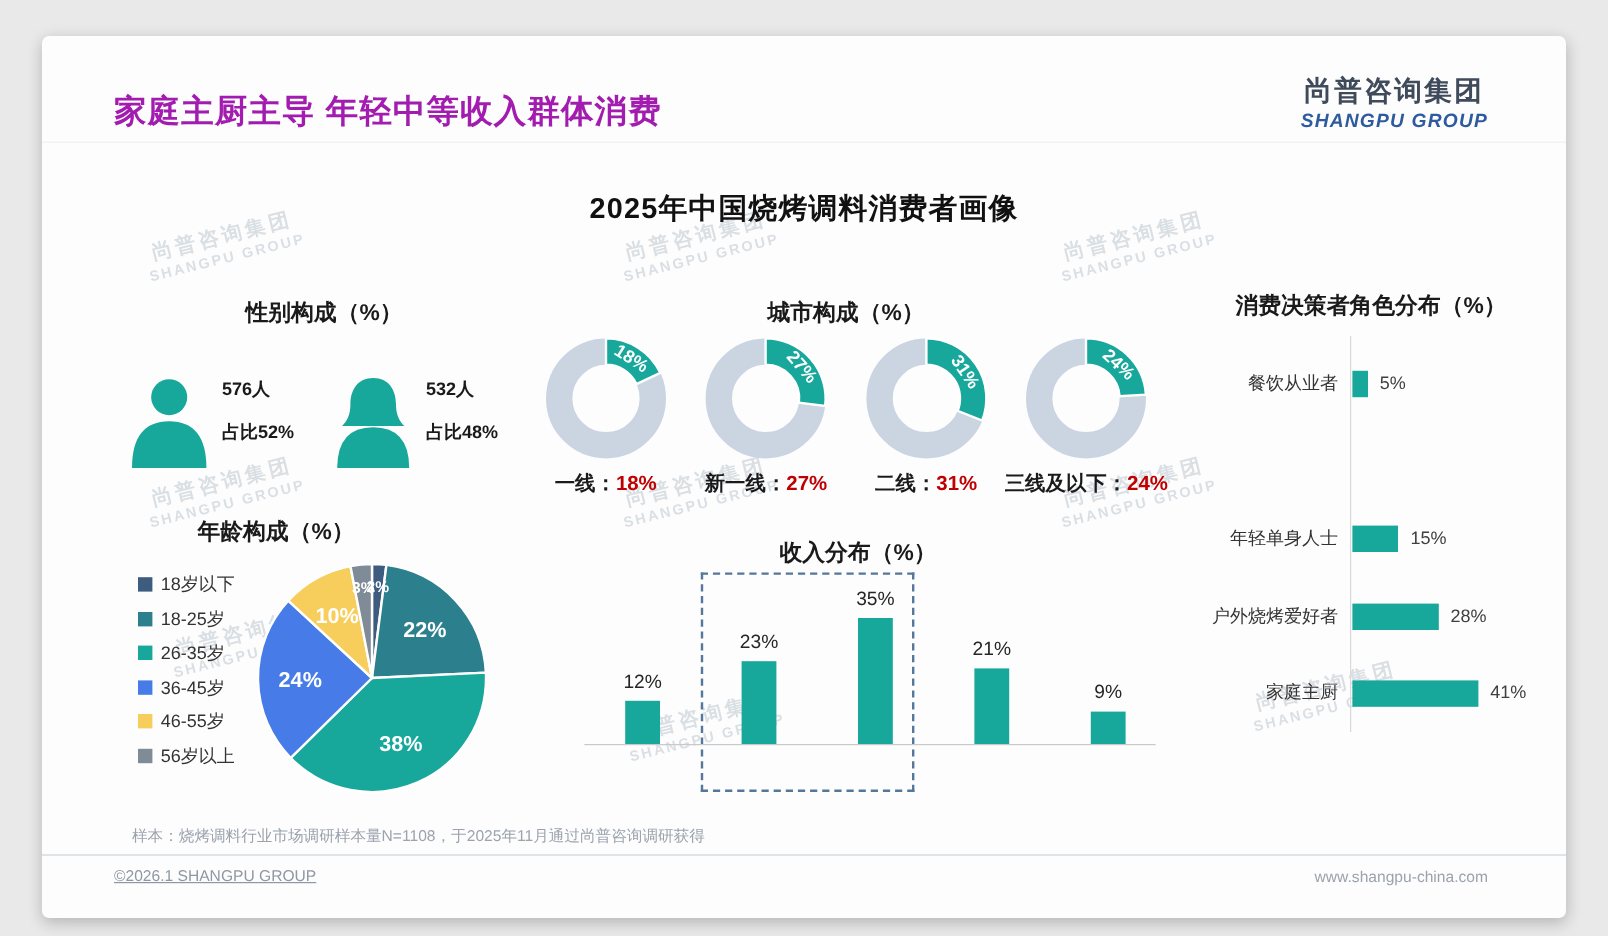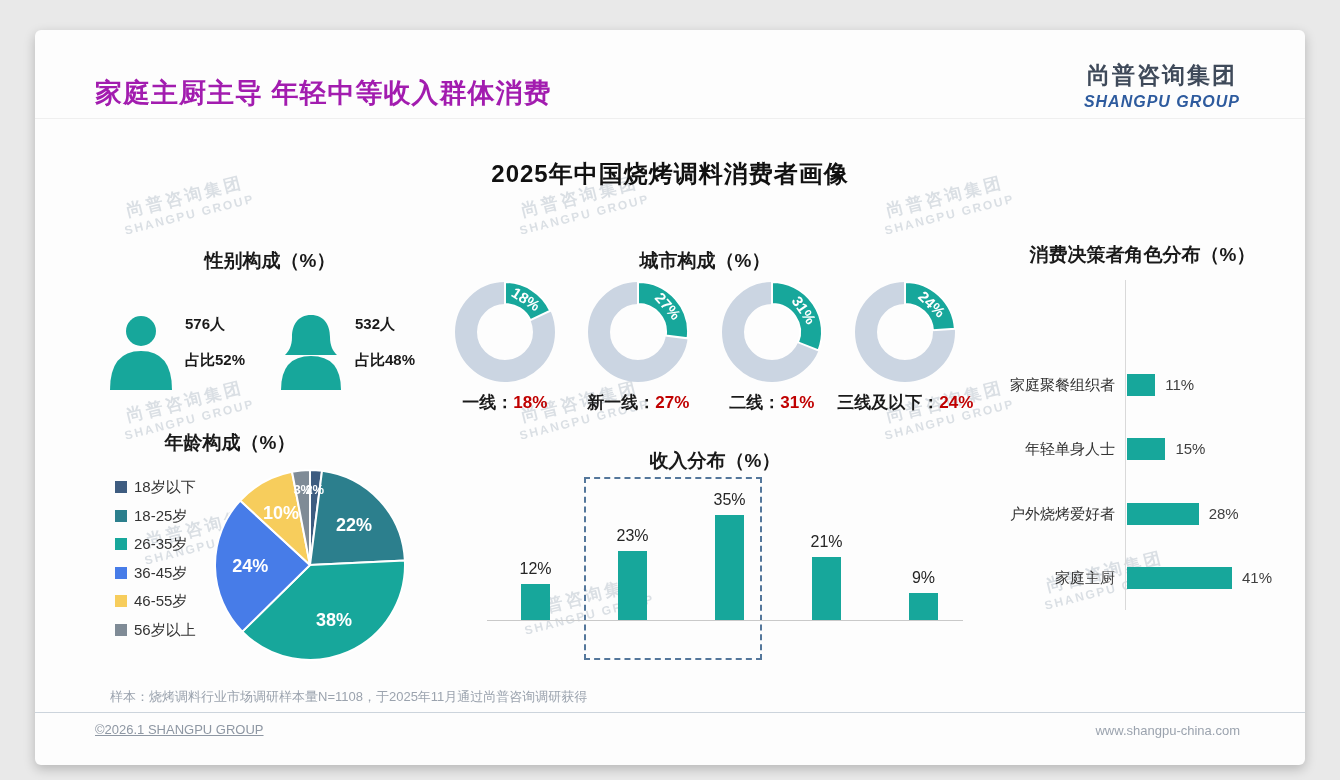--- a/index.html
+++ b/index.html
@@ -175,24 +175,24 @@
             <circle cx="52" cy="52" r="39" fill="none" stroke="#cbd5e2" stroke-width="22"></circle>
             <path d="M52.00 2.00 A50 50 0 0 1 101.90 48.86 L79.94 50.24 A28 28 0 0 0 52.00 24.00 Z" fill="#17a79b" stroke="#fff" stroke-width="2"></path>
           </svg><span class="donut-pct" style="left: 78.6973px; top: 23.5702px; transform: translate(-50%, -50%) rotate(43.2deg);">24%</span></div>
         <div class="donut-label"><span class="dl-cat">三线及以下：</span><span class="dl-val">24%</span></div>
       </div>
   </div>
 
   <div class="sec-title" style="left:950px;top:212px;width:315px;">消费决策者角色分布（%）</div>
   <div class="roles-chart">
     <div class="roles-axis"></div>
-      <div class="role-row" style="top: 98.5px; width: 100%;">
-        <div class="role-label" style="right: 175px;">家庭聚餐组织者</div>
-        <div class="role-bar" style="width: 28.16px; background: rgb(23, 167, 155);"></div>
-        <div class="role-val" style="left: 180.16px;">11%</div>
+  <div class="role-row" style="top: 34px; width: 100%;">
+        <div class="role-label" style="right: 175px;">餐饮从业者</div>
+        <div class="role-bar" style="width: 12.8px; background: rgb(23, 167, 155);"></div>
+        <div class="role-val" style="left: 164.8px;">5%</div>
       </div>
       <div class="role-row" style="top: 163px; width: 100%;">
         <div class="role-label" style="right: 175px;">年轻单身人士</div>
         <div class="role-bar" style="width: 38.4px; background: rgb(23, 167, 155);"></div>
         <div class="role-val" style="left: 190.4px;">15%</div>
       </div>
       <div class="role-row" style="top: 227.5px; width: 100%;">
         <div class="role-label" style="right: 175px;">户外烧烤爱好者</div>
         <div class="role-bar" style="width: 71.68px; background: rgb(23, 167, 155);"></div>
         <div class="role-val" style="left: 223.68px;">28%</div>

